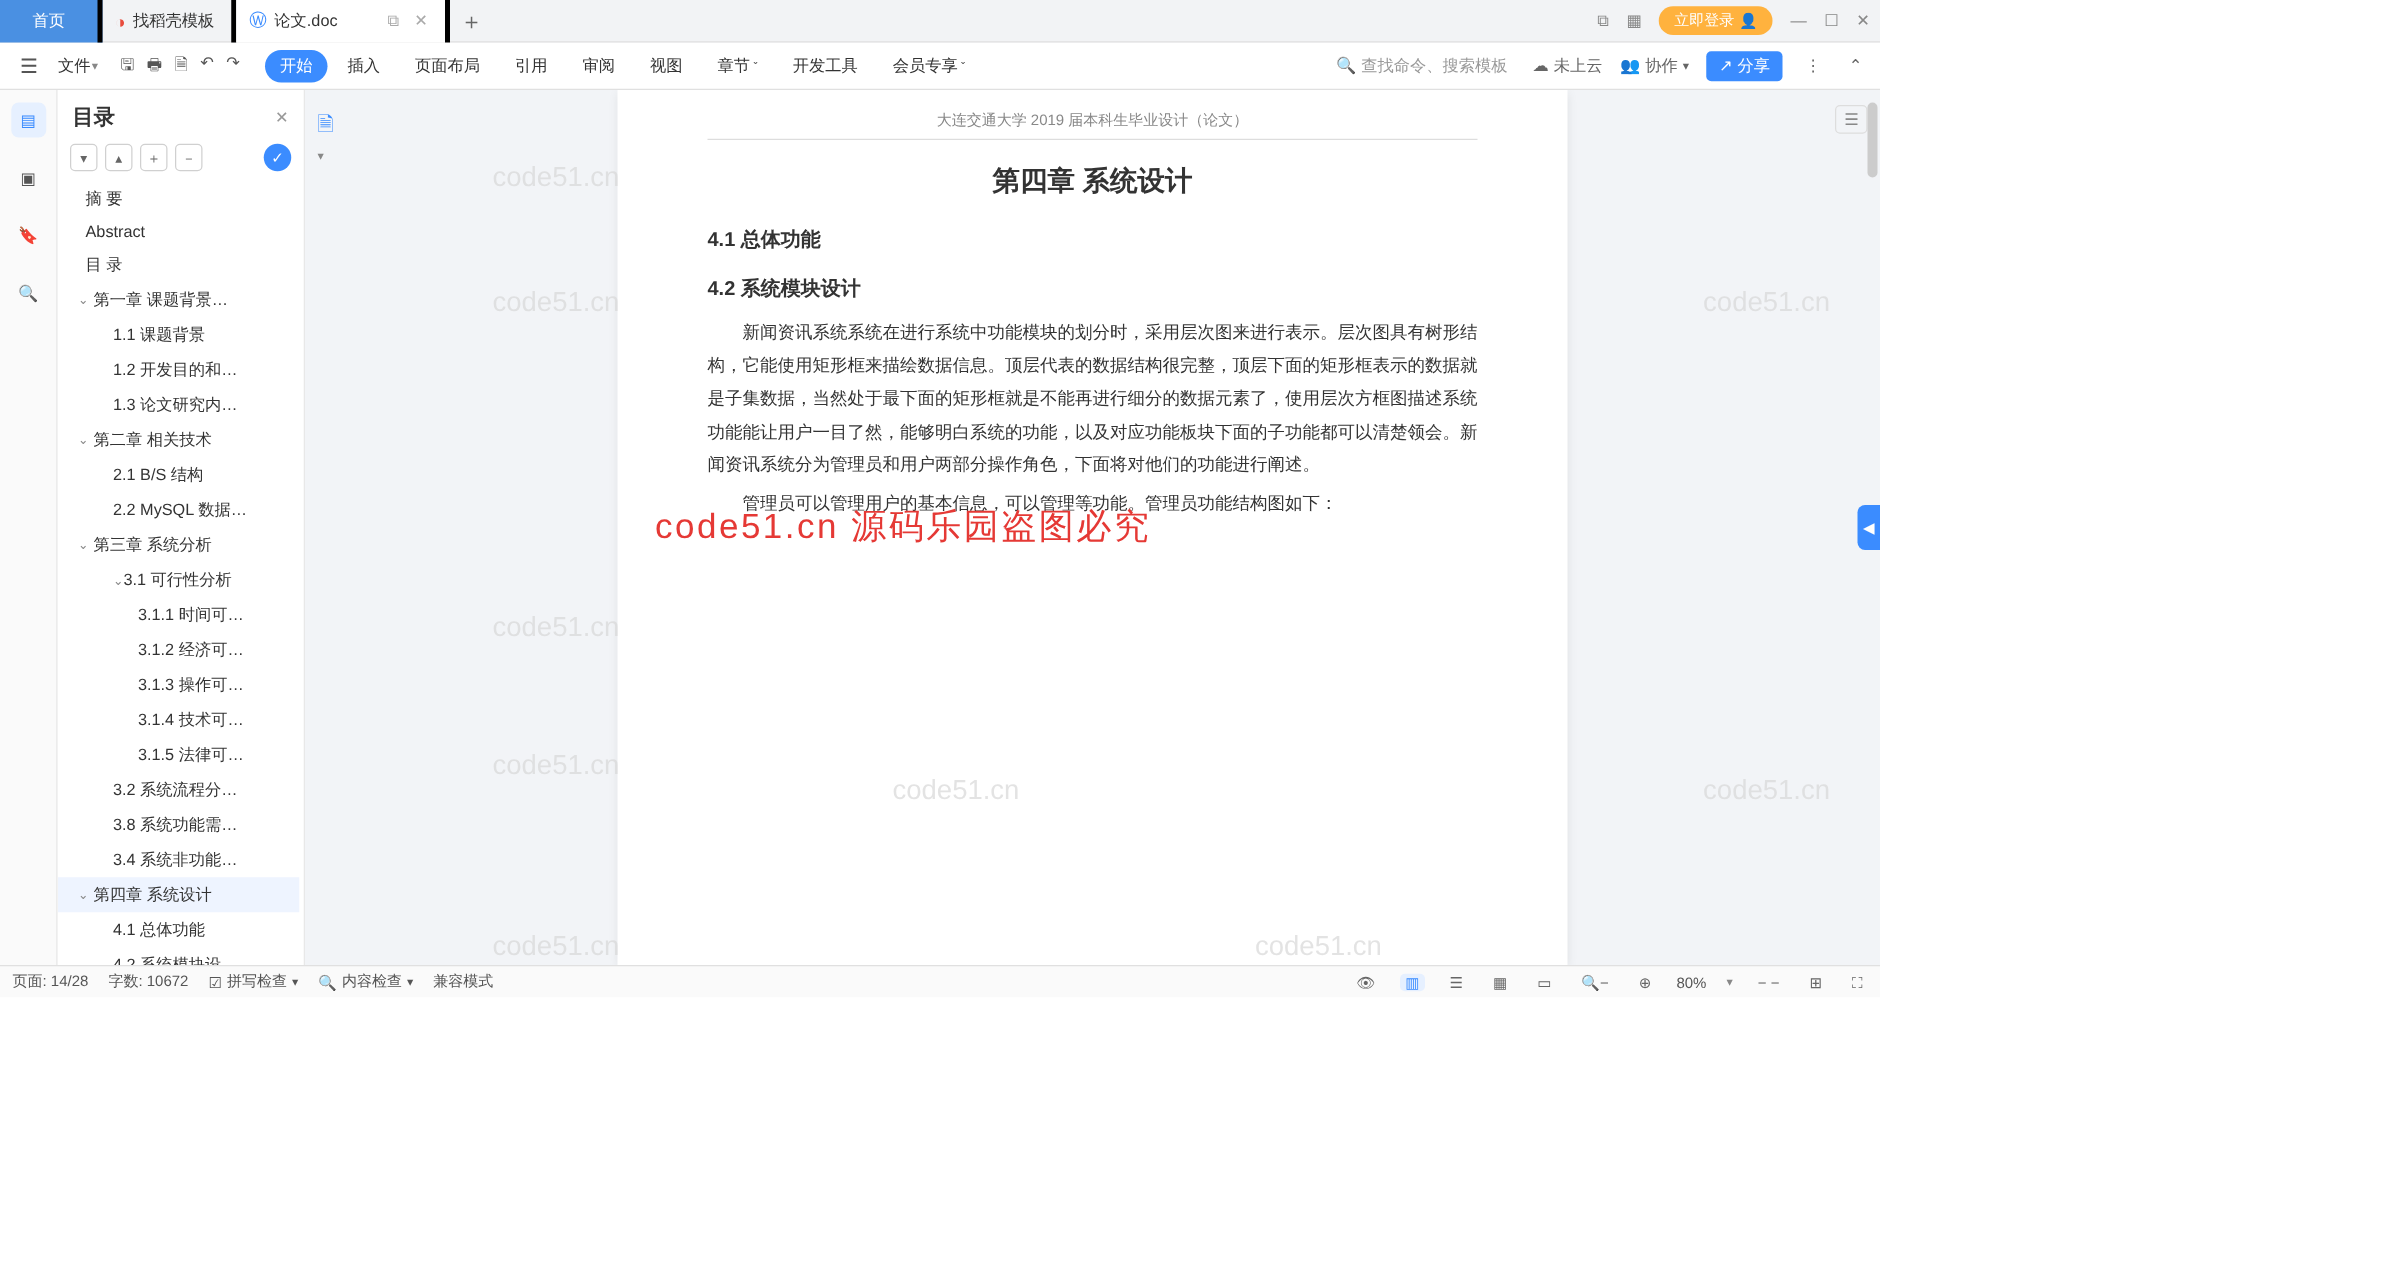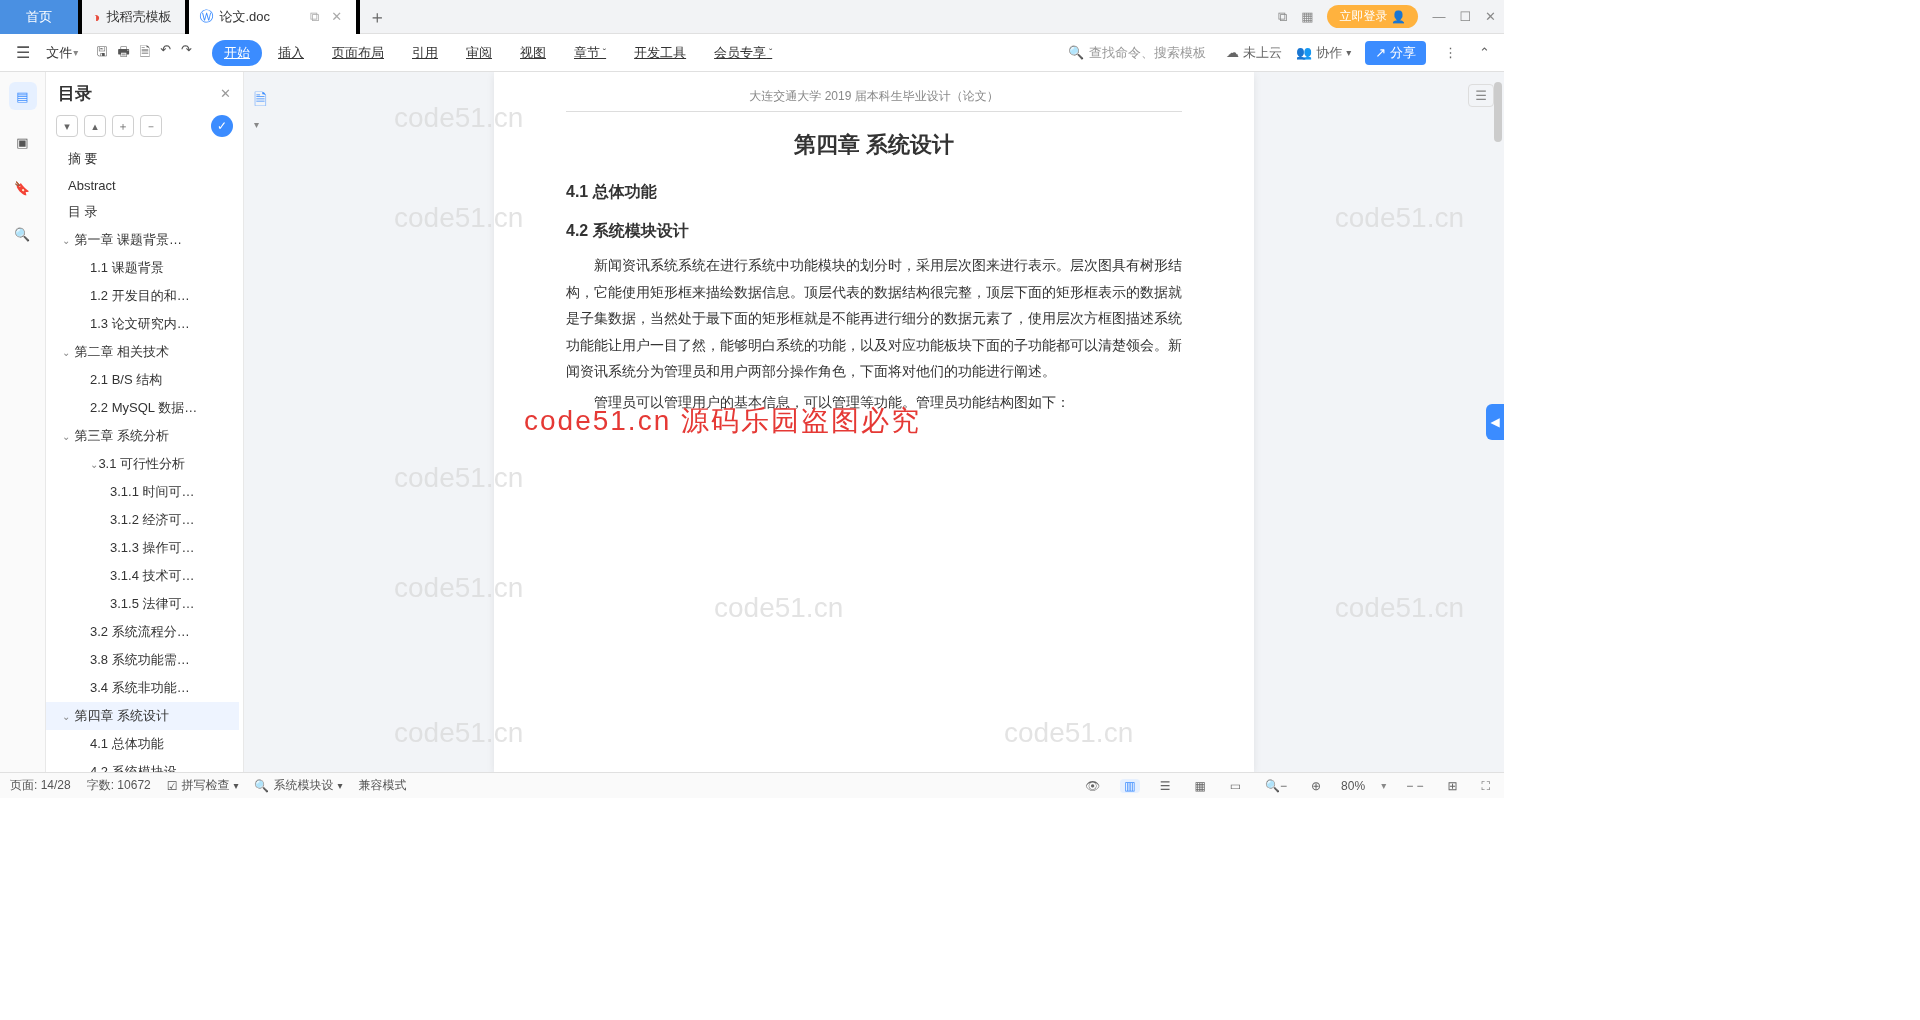--- a/index.html
+++ b/index.html
@@ -14,21 +14,21 @@
 .tabbar-right{margin-left:auto;display:flex;align-items:center;gap:14px;padding-right:8px;}
 .login-btn{background:#ffb23e;color:#fff;border-radius:16px;padding:3px 12px;font-size:12px;display:flex;align-items:center;gap:4px;}
 .winbtn{color:#888;cursor:pointer;}
 
 .ribbon{display:flex;align-items:center;height:38px;border-bottom:1px solid #e0e0e0;padding:0 10px;gap:2px;}
 .hambtn{font-size:16px;color:#555;padding:0 6px;cursor:pointer;}
 .filebtn{display:flex;align-items:center;gap:1px;padding:0 8px;color:#333;cursor:pointer;}
 .qa-icons{display:flex;gap:10px;padding:0 8px;color:#555;}
 .qa-icons span{cursor:pointer;}
 .menu-tabs{display:flex;gap:4px;margin-left:10px;}
-.menu-tab{padding:4px 12px;cursor:pointer;color:#333;border-radius:14px;text-decoration:underline;}
+.menu-tab{padding:4px 12px;cursor:pointer;color:#333;border-radius:14px;}
 .menu-tab.active{background:#3b8cff;color:#fff;}
 .ribbon-right{margin-left:auto;display:flex;align-items:center;gap:14px;}
 .searchbox{display:flex;align-items:center;gap:4px;color:#999;border-radius:4px;padding:2px 6px;cursor:text;}
 .cloud{color:#666;display:flex;align-items:center;gap:4px;cursor:pointer;}
 .share{background:#3b8cff;color:#fff;border-radius:4px;padding:3px 10px;display:flex;gap:4px;align-items:center;cursor:pointer;}
 .more{color:#666;cursor:pointer;padding:0 4px;}
 
 .main{display:flex;height:calc(100% - 34px - 38px - 26px);}
 .leftrail{width:46px;border-right:1px solid #e8e8e8;display:flex;flex-direction:column;align-items:center;padding-top:10px;gap:18px;background:#fafafa;}
 .leftrail .rl{width:28px;height:28px;display:flex;align-items:center;justify-content:center;border-radius:6px;cursor:pointer;color:#555;}
@@ -53,21 +53,21 @@
 .docarea{flex:1;background:#f2f4f7;position:relative;display:flex;justify-content:center;overflow:hidden;}
 .page{margin-top:0;width:760px;background:#fff;box-shadow:0 2px 8px rgba(0,0,0,0.08);padding:16px 72px 60px;position:relative;}
 .page-hdr{text-align:center;font-size:12px;color:#888;border-bottom:1px solid #ddd;padding-bottom:6px;margin-bottom:18px;}
 .page h1{text-align:center;font-size:22px;font-weight:600;margin:6px 0 22px;}
 .page h2{font-size:16px;font-weight:600;margin:18px 0 10px;}
 .page p{font-size:14px;line-height:1.9;text-indent:2em;margin-bottom:4px;}
 .float-left{position:absolute;left:10px;top:16px;display:flex;flex-direction:column;gap:4px;color:#3b8cff;}
 .float-left span{cursor:pointer;font-size:16px;}
 .float-right{position:absolute;right:10px;top:16px;}
 .float-right span{border:1px solid #ddd;border-radius:4px;padding:3px 6px;color:#888;cursor:pointer;}
-.watermark{position:absolute;color:#d8d8d8;font-size:28px;pointer-events:none;opacity:0.7;}
+.watermark{position:absolute;color:#d8d8d8;font-size:22px;pointer-events:none;opacity:0.7;margin-top:27px;}
 .wm-red{position:absolute;color:#e53935;font-size:28px;font-weight:500;pointer-events:none;letter-spacing:2px;}
 .rightedge{position:absolute;right:0;top:50%;width:18px;height:36px;background:#3b8cff;border-radius:6px 0 0 6px;transform:translateY(-50%);display:flex;align-items:center;justify-content:center;color:#fff;cursor:pointer;font-size:12px;}
 .docscroll{position:absolute;right:2px;top:10px;bottom:10px;width:8px;}
 .docscroll .thumb{position:absolute;top:0;width:8px;height:60px;background:#ccc;border-radius:4px;}
 
 .status{position:absolute;bottom:0;left:0;right:0;height:26px;background:#fafafa;border-top:1px solid #e0e0e0;display:flex;align-items:center;font-size:12px;color:#555;padding:0 10px;gap:16px;}
 .status .chk{display:flex;align-items:center;gap:4px;cursor:pointer;}
 .status .sep{flex:1;}
 .status .vbtn{padding:0 4px;cursor:pointer;color:#666;}
 .status .vbtn.active{background:#e6f0ff;color:#3b8cff;border-radius:4px;}
@@ -246,21 +246,21 @@
 <div class="status">
   <span>页面: 14/28</span>
   <span>字数: 10672</span>
   <div class="chk">
       <span>☑</span>
       <span>拼写检查</span>
       <span style="font-size:10px;">▾</span>
     </div>
   <div class="chk">
       <span>🔍</span>
-      <span>系统模块设</span>
+      <span>内容检查</span>
       <span style="font-size:10px;">▾</span>
     </div>
   <span>兼容模式</span>
   <div class="sep"></div>
   <span class="vbtn">👁</span>
   <span class="vbtn active">▥</span>
   <span class="vbtn">☰</span>
   <span class="vbtn">▦</span>
   <span class="vbtn">▭</span>
   <span class="vbtn">🔍−</span>

